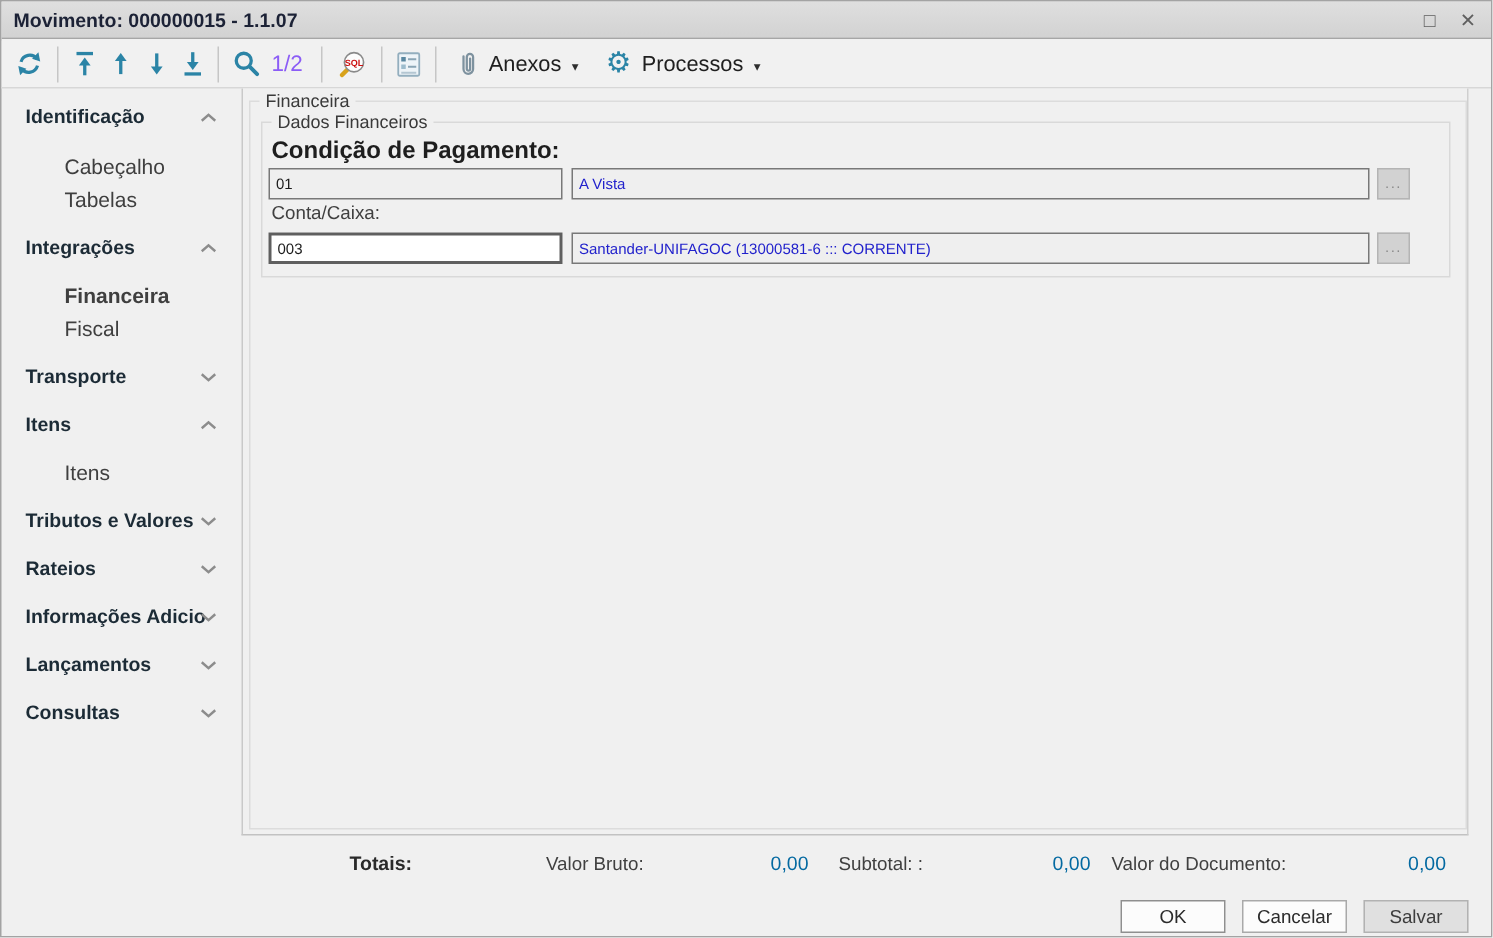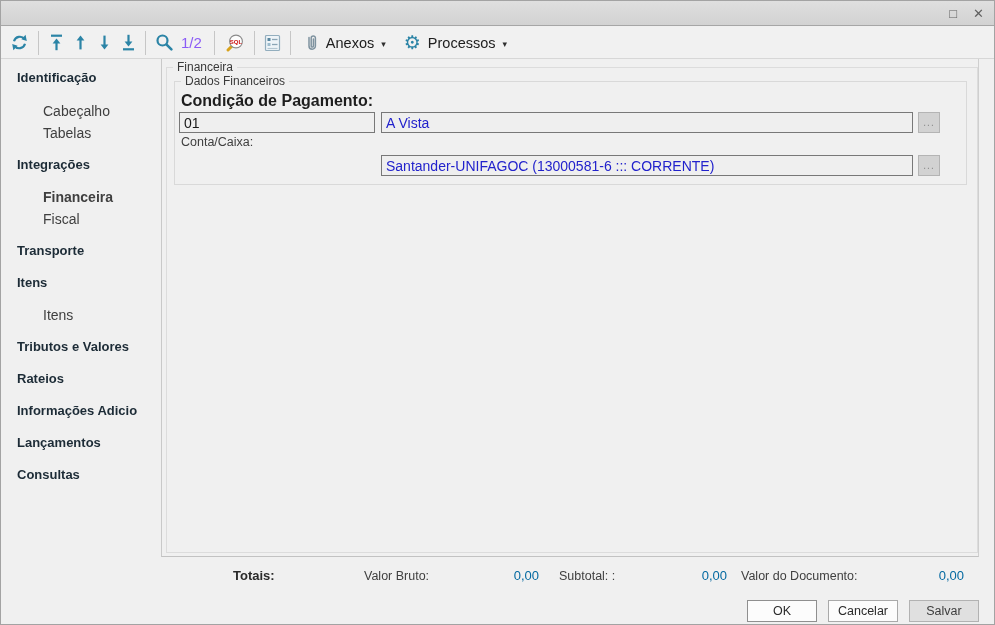--- a/index.html
+++ b/index.html
@@ -27,21 +27,21 @@
   .tb-btn{height:26px;min-width:24px;display:flex;align-items:center;justify-content:center;
     background:transparent;border:none;padding:0 4px;cursor:default;}
   .tb-sep{width:1px;height:24px;background:#c6c6c6;margin:0 5px;flex:none;}
   .tb-page{font-size:15px;color:#8b5cf6;margin:0 7px 0 3px;}
   .tb-menu{display:flex;align-items:center;gap:7px;font-size:14.5px;color:#202020;
     background:transparent;border:none;padding:0 9px;height:26px;cursor:default;
     font-family:"Liberation Sans",sans-serif;}
   .caret{font-size:9px;color:#2e2e2e;padding-top:2px;}
   .gear-glyph{font-size:19px;color:#2b84a6;line-height:1;}
   
-  .sidebar{position:absolute;left:0;top:58px;width:160px;bottom:0;padding-left:44px;}
+  .sidebar{position:absolute;left:0;top:58px;width:160px;bottom:0;}
   .nav-row{position:absolute;height:22px;line-height:22px;white-space:nowrap;cursor:default;}
   .nav-header{left:16px;right:8px;font-size:13px;font-weight:bold;color:#1c2b36;}
   .nav-sub{left:42px;right:8px;font-size:14px;color:#3f3f3f;}
   .nav-sub.selected{font-weight:bold;}
   .nav-chevron{position:absolute;right:8px;top:8px;}
   
   .panel{
     position:absolute;left:160px;top:58px;width:818px;height:498px;box-sizing:border-box;
     background:#f0f0f0;border-left:1px solid #c9c9c9;border-right:1px solid #cfcfcf;
     border-bottom:1px solid #c2c2c2;
@@ -50,21 +50,21 @@
   .groupbox-legend{
     position:absolute;top:-8px;left:6px;background:#f0f0f0;padding:0 4px;
     font-size:12px;color:#3a3a3a;line-height:14px;white-space:nowrap;
   }
   .box-financeira{left:4px;top:8px;width:812px;height:486px;}
   .box-dados{left:7px;top:13px;width:793px;height:104px;border:1px solid #d9d9d9;}
   .field-label-bold{position:absolute;left:6px;top:10px;font-size:16px;font-weight:bold;color:#1e1e1e;}
   .field-label{position:absolute;left:6px;top:53px;font-size:12.5px;color:#404040;}
   .field{
     position:absolute;height:21px;line-height:21px;box-sizing:border-box;
-    border:1px solid #787878;background:#efefef;font-size:14px;color:#1a1a1a;
+    border:1px solid #787878;background:#efefef;font-size:10px;color:#1a1a1a;
     padding:0 4px;overflow:hidden;white-space:nowrap;
   }
   .field-desc{color:#2222cc;}
   .field.focused{border:2px solid #5f5f5f;background:#ffffff;line-height:19px;}
   .more-btn{
     position:absolute;width:22px;height:21px;box-sizing:border-box;
     background:#d2d2d2;border:1px solid #b4b4b4;color:#8a8a8a;
     font-size:10px;letter-spacing:1px;line-height:17px;text-align:center;cursor:default;
     font-family:"Liberation Sans",sans-serif;padding:0;
   }
@@ -82,20 +82,21 @@
   .footer-btn.cancel{left:827px;}
   .footer-btn.save{left:908px;background:#e0e0e0;color:#3d3d3d;border-color:#b2b2b2;}
   svg{display:block;}
 </style>
 </head>
 <body>
 
 <div class="window">
 
   <div class="titlebar">
+    <span class="title-text">Movimento: 000000015 - 1.1.07</span>
     <span class="win-controls">
       <button class="win-btn">□</button>
       <button class="win-btn">✕</button>
     </span>
   </div>
 
   <div class="toolbar">
     <button class="tb-btn">
       <span>
         <svg width="19" height="19" viewBox="0 0 19 19">
@@ -287,20 +288,21 @@
 
       <div class="groupbox box-dados">
         <span class="groupbox-legend">Dados Financeiros</span>
 
         <span class="field-label-bold">Condição de Pagamento:</span>
         <div class="field" style="left:4px;top:30px;width:196px;">01</div>
         <div class="field field-desc" style="left:206px;top:30px;width:532px;">A Vista</div>
         <button class="more-btn" style="left:743px;top:30px;">...</button>
 
         <span class="field-label">Conta/Caixa:</span>
+        <div class="field focused" style="left:4px;top:73px;width:196px;">003</div>
         <div class="field field-desc" style="left:206px;top:73px;width:532px;">Santander-UNIFAGOC (13000581-6 ::: CORRENTE)</div>
         <button class="more-btn" style="left:743px;top:73px;">...</button>
       </div>
     </div>
   </div>
 
   <span class="totals-label totals-title" style="left:232px;top:567px;">Totais:</span>
   <span class="totals-label" style="left:363px;top:568px;">Valor Bruto:</span>
   <span class="totals-value" style="right:455px;top:567px;">0,00</span>
   <span class="totals-label" style="left:558px;top:568px;">Subtotal: :</span>

